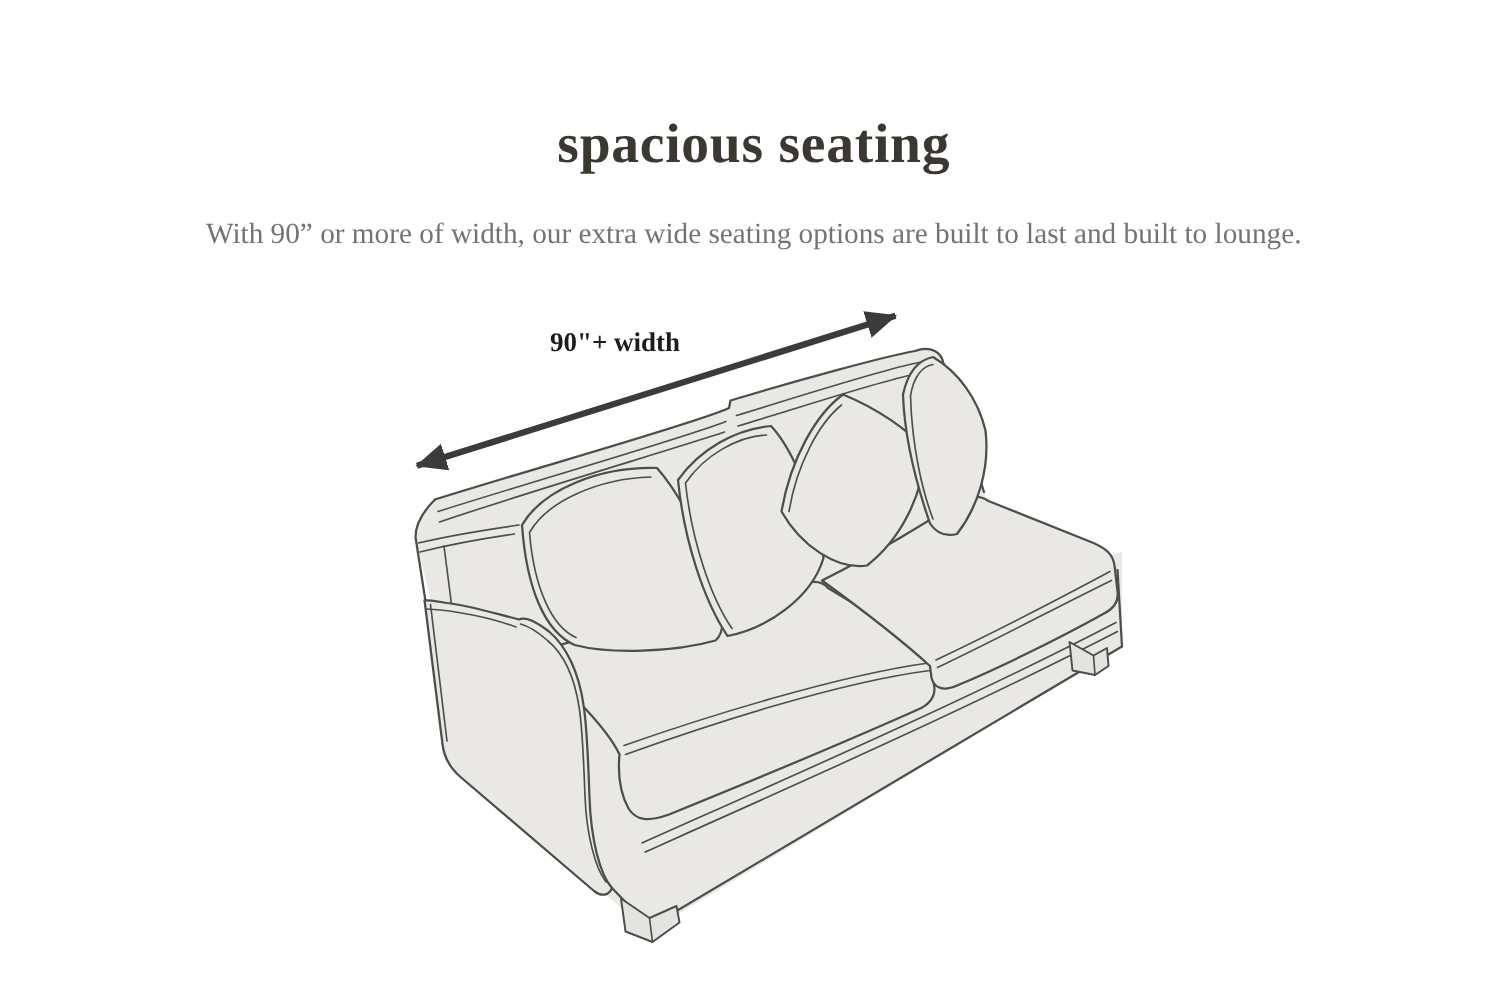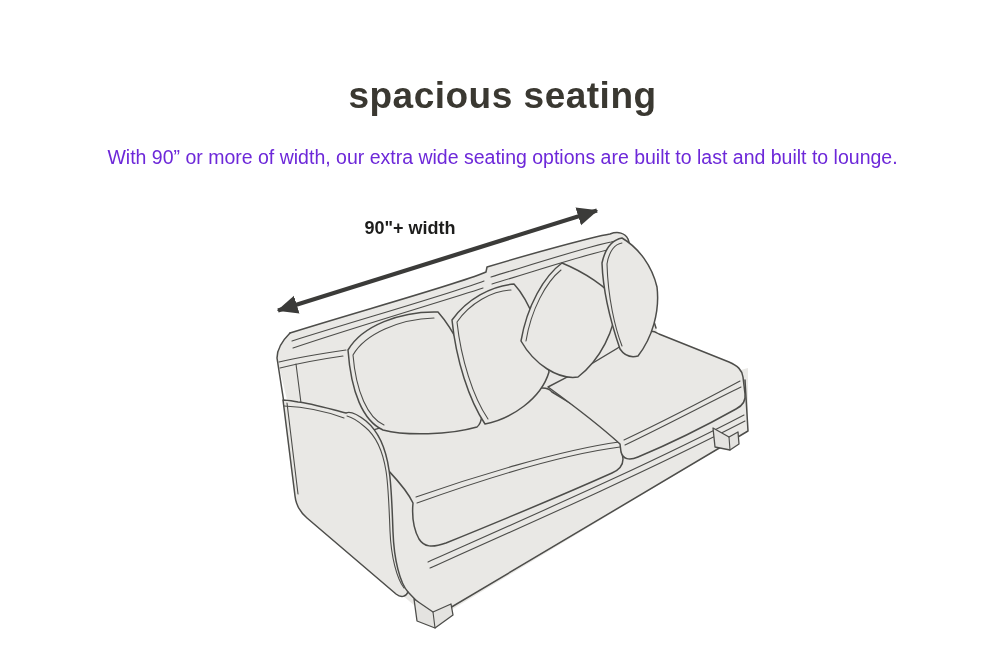--- a/index.html
+++ b/index.html
@@ -1,41 +1,41 @@
 <!DOCTYPE html>
 <html><head>
 <meta charset="utf-8">
 <style>
   html, body { margin: 0; padding: 0; background: #ffffff; }
   .page {
     position: relative;
     width: 1005px;
     height: 671px;
     background: #ffffff;
-    font-family: Liberation Sans, sans-serif;
+    font-family: Liberation Serif, serif;
     overflow: hidden;
   }
   .title {
     position: absolute;
     top: 50px; left: 0;
     width: 100%;
     text-align: center;
     font-size: 37px;
     font-weight: bold;
     letter-spacing: 0.5px;
     color: #3a3831;
   }
   .subtitle {
     position: absolute;
     top: 112px; left: 0;
     width: 100%;
     text-align: center;
     font-size: 19.5px;
     line-height: 26px;
-    color: #6d28d9;
+    color: #737373;
     margin-top: 32px;
   }
   .dim-label {
     position: absolute;
     top: 218px; left: 349px;
     width: 122px;
     text-align: center;
     font-size: 18px;
     font-weight: bold;
     color: #1d1d1c;

